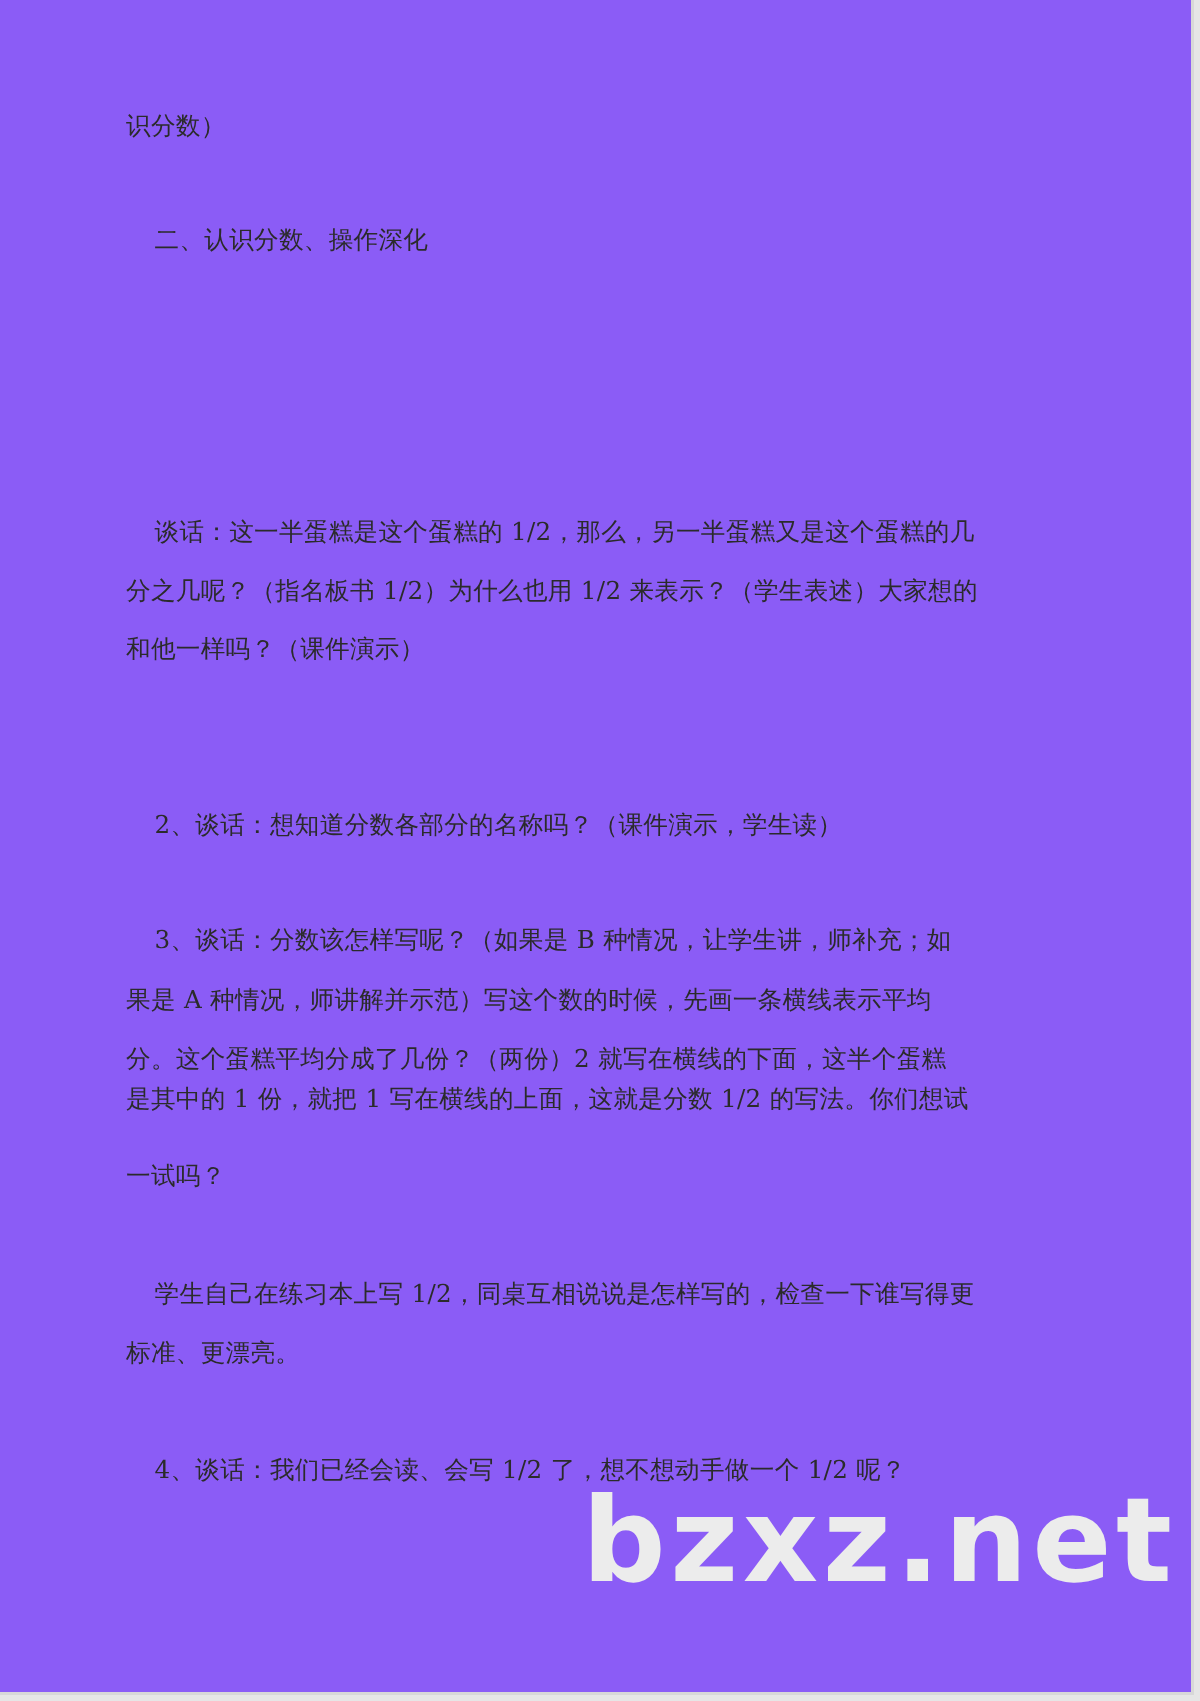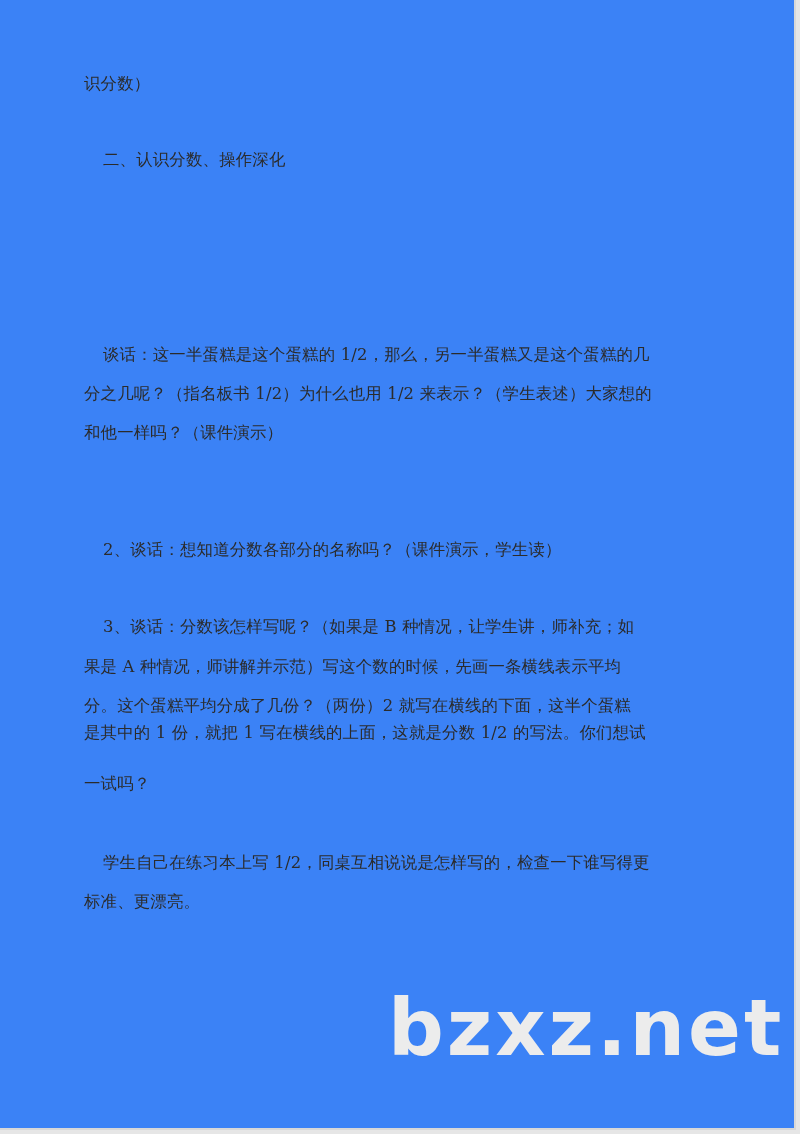--- a/index.html
+++ b/index.html
@@ -3,21 +3,21 @@
 <meta charset="utf-8">
 <style>
   html, body { margin: 0; padding: 0; }
   body {
     width: 800px; height: 1134px; background: #e6e6e6;
     position: relative; overflow: hidden;
     font-family: "DejaVu Serif", "Liberation Serif", serif;
   }
   .page {
     position: absolute; left: 0; top: 0; width: 794px; height: 1128px;
-    background: #3b82f6;
+    background: #8b5cf6;
     border-right: 2px solid #d8d8d8;
     border-bottom: 2px solid #d8d8d8;
   }
   .line {
     position: absolute; left: 84px; white-space: nowrap;
     font-size: 16.4px; color: #2b2b2b; letter-spacing: 0.2px;
     line-height: 20px;
   }
   .indent { left: 103px; }
   .watermark {
@@ -37,15 +37,16 @@
   <div class="line" style="top:384px">分之几呢？（指名板书 1/2）为什么也用 1/2 来表示？（学生表述）大家想的</div>
   <div class="line" style="top:423px">和他一样吗？（课件演示）</div>
   <div class="line indent" style="top:540px">2、谈话：想知道分数各部分的名称吗？（课件演示，学生读）</div>
   <div class="line indent" style="top:617px">3、谈话：分数该怎样写呢？（如果是 B 种情况，让学生讲，师补充；如</div>
   <div class="line" style="top:657px">果是 A 种情况，师讲解并示范）写这个数的时候，先画一条横线表示平均</div>
   <div class="line" style="top:696px">分。这个蛋糕平均分成了几份？（两份）2 就写在横线的下面，这半个蛋糕</div>
   <div class="line" style="top:723px">是其中的 1 份，就把 1 写在横线的上面，这就是分数 1/2 的写法。你们想试</div>
   <div class="line" style="top:774px">一试吗？</div>
   <div class="line indent" style="top:853px">学生自己在练习本上写 1/2，同桌互相说说是怎样写的，检查一下谁写得更</div>
   <div class="line" style="top:892px">标准、更漂亮。</div>
+  <div class="line indent" style="top:970px">4、谈话：我们已经会读、会写 1/2 了，想不想动手做一个 1/2 呢？</div>
 
   <div class="watermark">bzxz.net</div>
 </div>
 
 </body></html>

